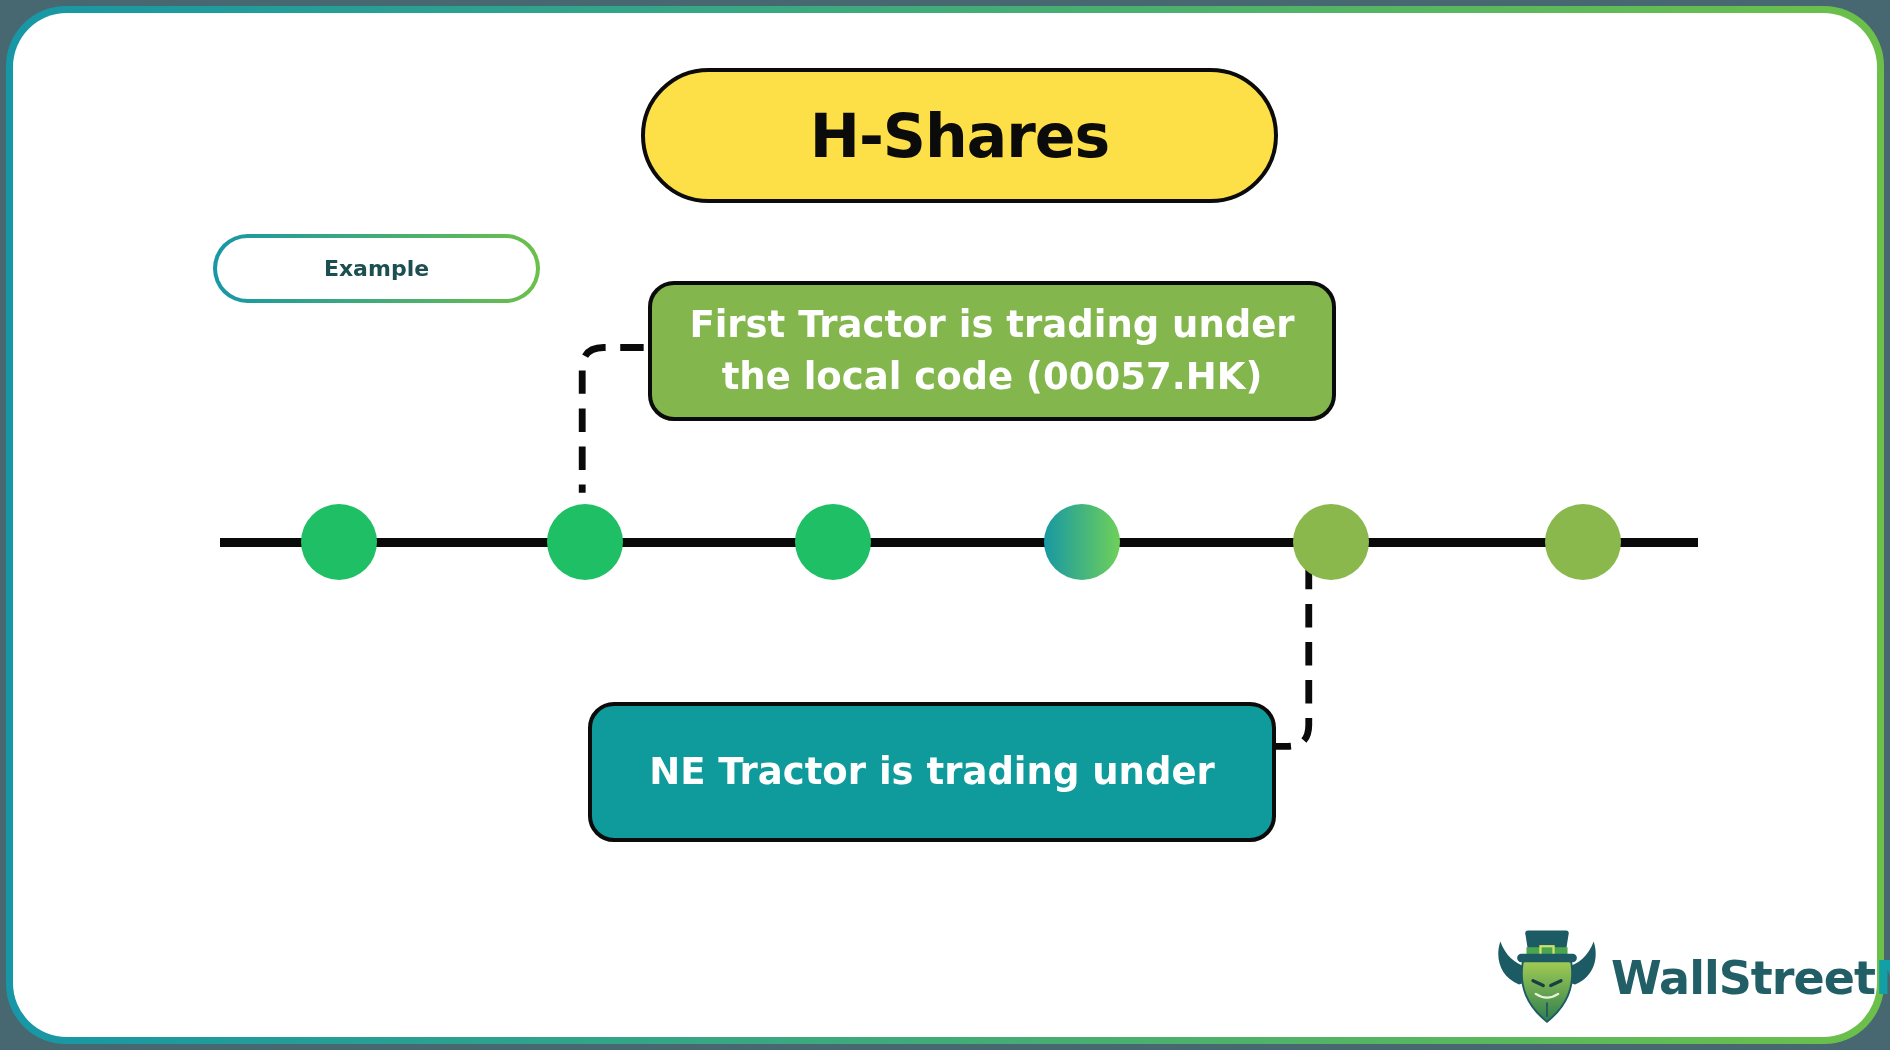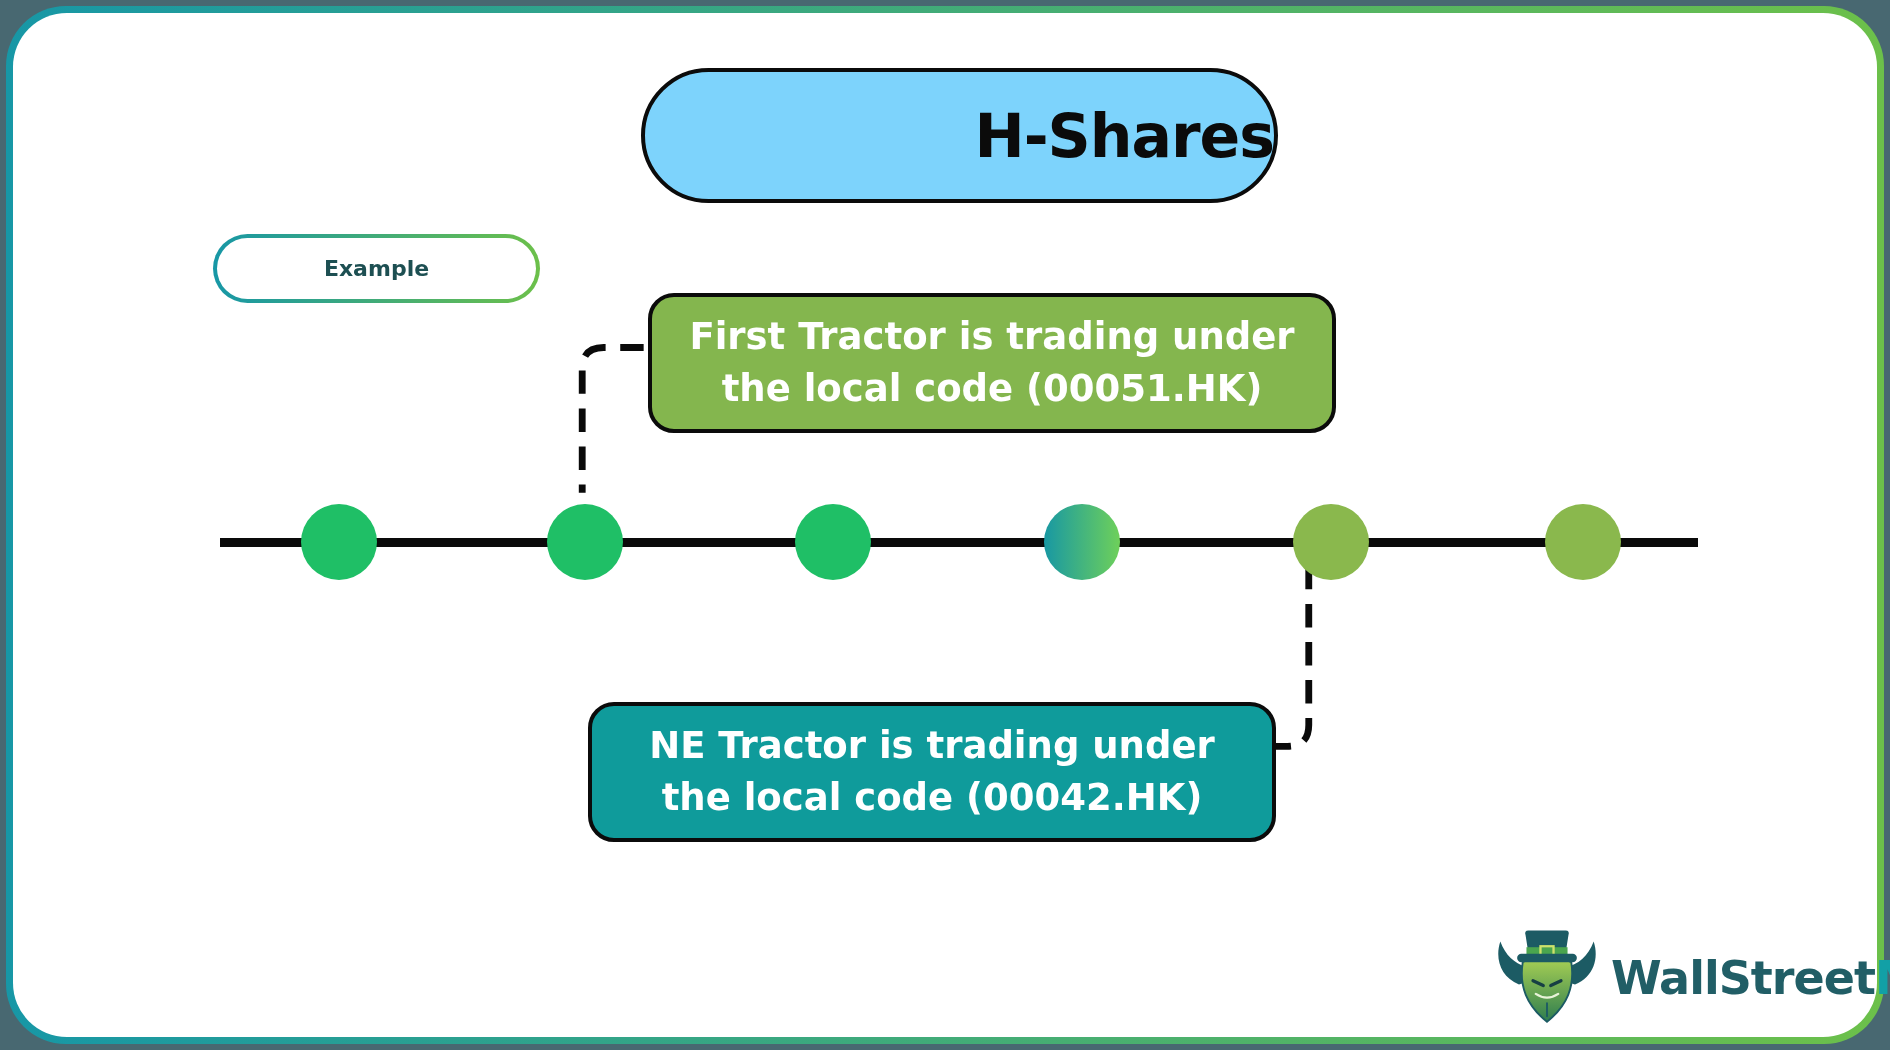--- a/index.html
+++ b/index.html
@@ -38,24 +38,24 @@
     height: 100%;
     background: #ffffff;
     border-radius: 54px;
     position: relative;
   }
   
   .title-pill {
     position: absolute;
     left: 628px; top: 55px;
     width: 637px; height: 135px;
-    background: #7dd3fc;
+    background: #fde047;
     border: 4px solid var(--ink);
     border-radius: 70px;
-    display: flex; align-items: center; justify-content: flex-end;
+    display: flex; align-items: center; justify-content: center;
   }
   .title-pill .title-text {
     font-size: 60px;
     font-weight: 700;
     color: var(--ink);
     letter-spacing: -1px;
   }
   
   .badge-border {
     position: absolute;
@@ -83,21 +83,21 @@
     border: 4px solid var(--ink);
     border-radius: 26px;
     display: flex; flex-direction: column;
     align-items: center; justify-content: center;
     color: #ffffff;
     font-size: 37px;
     font-weight: 700;
     line-height: 1.4;
     text-align: center;
   }
-  .callout-green { left: 635px; top: 280px; background: var(--callout-first-bg); }
+  .callout-green { left: 635px; top: 268px; background: var(--callout-first-bg); }
   .callout-teal  { left: 575px; top: 689px; background: var(--callout-second-bg); }
   
   .timeline-line {
     position: absolute;
     left: 207px; top: 525px;
     width: 1478px; height: 9px;
     background: var(--timeline-line);
   }
   .timeline-dots { position: absolute; inset: 0; pointer-events: none; }
   .dot {
@@ -151,26 +151,25 @@
           <div class="dot" style="left: 288px; background: rgb(31, 191, 102);"></div>
           <div class="dot" style="left: 534px; background: rgb(31, 191, 102);"></div>
           <div class="dot" style="left: 782px; background: rgb(31, 191, 102);"></div>
           <div class="dot" style="left: 1031px; background: linear-gradient(90deg, rgb(24, 152, 163), rgb(110, 208, 90));"></div>
           <div class="dot" style="left: 1280px; background: rgb(138, 184, 77);"></div>
           <div class="dot" style="left: 1532px; background: rgb(138, 184, 77);"></div>
         </div>
 
       <div class="callout callout-green">
         <div>First Tractor is trading under</div>
-        <div>the local code (00051.HK)</div>
+        <div>the local code (00057.HK)</div>
       </div>
 
       <div class="callout callout-teal">
         <div>NE Tractor is trading under</div>
-        <div>the local code (00042.HK)</div>
       </div>
 
       <div class="logo">
         <svg class="logo-icon" viewBox="0 0 120 110" aria-hidden="true">
           <defs>
             <linearGradient id="faceGrad" x1="0" y1="0" x2="0" y2="1">
               <stop offset="0" stop-color="#a8d054"></stop>
               <stop offset="1" stop-color="#2e7d4f"></stop>
             </linearGradient>
           </defs>

